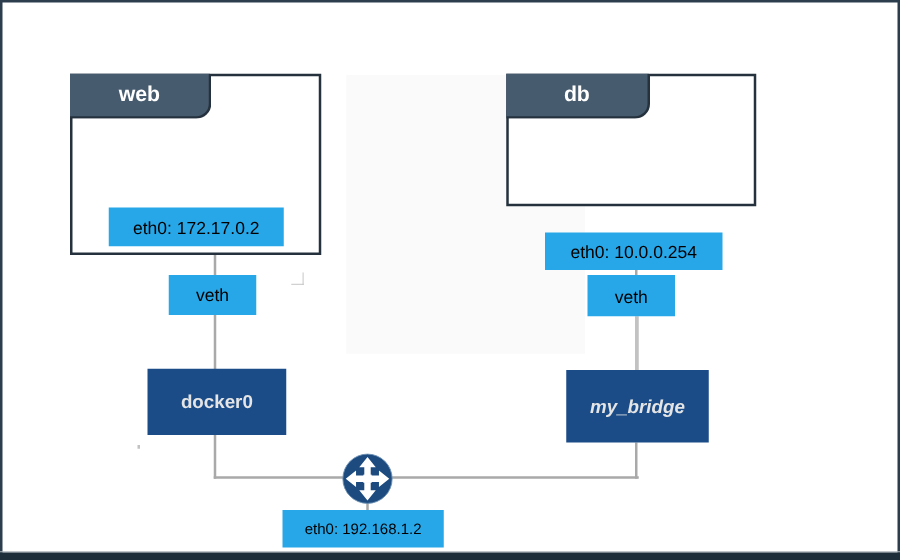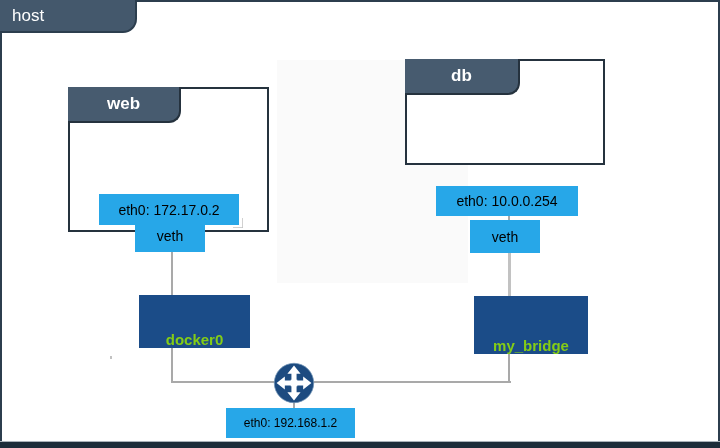--- a/index.html
+++ b/index.html
@@ -30,21 +30,21 @@
   .host-tab{
     left:0;top:0;width:137px;height:33px;background:var(--slate-dark);
     border-right:2px solid var(--frame);border-bottom:2px solid var(--frame);
     border-bottom-right-radius:14px;box-sizing:border-box;
   }
   .host-tab-label{display:block;padding-left:12px;line-height:31px;font-size:17px;color:#fff;}
   
   .faint-rect{left:277px;top:60px;width:191px;height:223px;background:#fafafa;}
   
   .container-box{border:2px solid var(--box-border);background:#fff;box-sizing:border-box;}
-  .container-web{left:68px;top:59px;width:201px;height:145px;margin-top:28px;}
+  .container-web{left:56px;top:59px;width:201px;height:145px;}
   .container-db{left:405px;top:59px;width:200px;height:106px;}
   .container-tab{
     position:absolute;left:-2px;top:-2px;height:36px;background:var(--slate);
     border-right:2px solid var(--box-border);border-bottom:2px solid var(--box-border);
     border-bottom-right-radius:12px;box-sizing:border-box;
     color:#fff;font-weight:bold;font-size:17px;text-align:center;line-height:33px;
   }
   .tab-web{width:113px;}
   .tab-db{width:115px;}
   
@@ -53,25 +53,25 @@
     font-size:14px;display:flex;align-items:center;justify-content:center;
     box-sizing:border-box;
   }
   .eth-web{position:absolute;left:29px;top:105px;width:140px;height:31px;}
   .eth-db{position:absolute;left:29px;top:105px;width:142px;height:30px;margin-top:20px;}
   .veth-left{left:135px;top:220px;width:70px;height:32px;}
   .veth-right{left:470px;top:220px;width:70px;height:33px;}
   .host-eth{left:226px;top:408px;width:129px;height:30px;font-size:12px;}
   
   .navy-box{
-    background:var(--navy);color:#84cc16;display:flex;align-items:flex-end;justify-content:center;
-    font-size:15px;font-weight:600;margin-left:21px;
+    background:var(--navy);color:#e5e5e5;display:flex;align-items:center;justify-content:center;
+    font-size:15px;font-weight:600;
   }
   .docker0{left:118px;top:295px;width:111px;height:53px;}
-  .my-bridge{left:453px;top:296px;width:114px;height:58px;}
+  .my-bridge{left:453px;top:296px;width:114px;height:58px;font-style:italic;}
   
   .line{background:var(--line);}
   .lv-web-veth{left:171px;top:203px;width:2px;height:18px;}
   .lv-veth-docker0{left:171px;top:252px;width:2px;height:44px;}
   .lv-docker0-h{left:171px;top:348px;width:2px;height:35px;}
   .lv-db-veth{left:508px;top:204px;width:2px;height:17px;}
   .lv-veth-mybridge{left:508px;top:253px;width:3px;height:44px;background:#c2c2c2;}
   .lv-mybridge-h{left:508px;top:354px;width:2px;height:29px;}
   .lh-main{left:171px;top:381px;width:340px;height:2px;}
   .lv-router-label{left:293px;top:384px;width:2px;height:24px;}
@@ -148,17 +148,14 @@
 
   <div class="abs artifact artifact-corner-v"></div>
   <div class="abs artifact artifact-corner-h"></div>
   <div class="abs artifact-dot abs"></div>
 
   <div class="abs frame-top"></div>
   <div class="abs frame-left"></div>
   <div class="abs frame-right"></div>
   <div class="abs frame-bottom-line"></div>
   <div class="abs frame-bottom-bar"></div>
-  <div class="abs host-tab">
-    <span class="host-tab-label">host</span>
-  </div>
 
 </div>
 
 </body></html>

